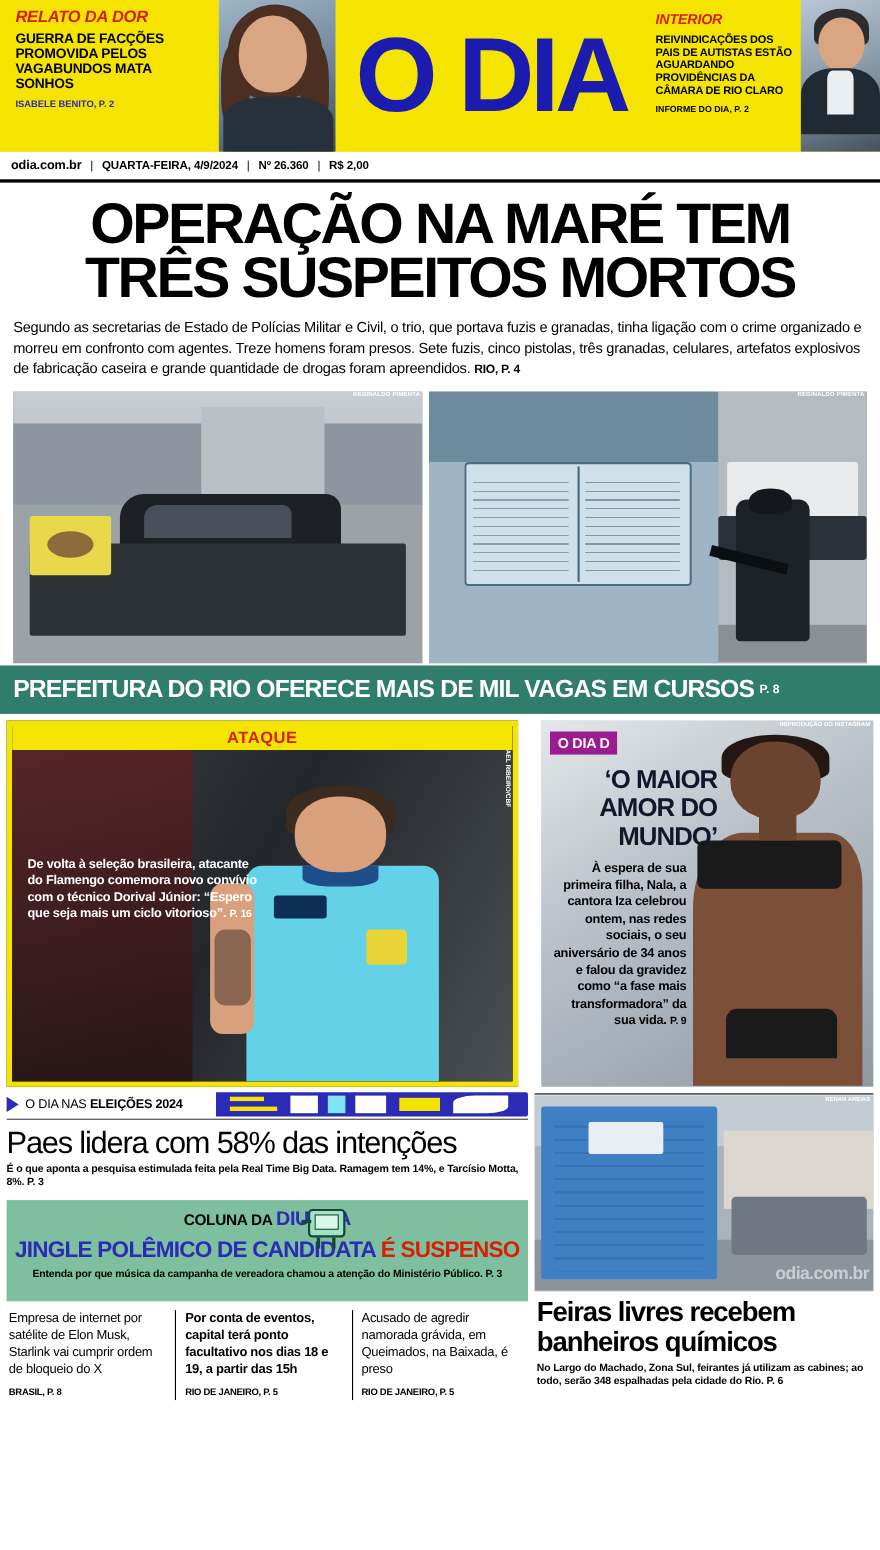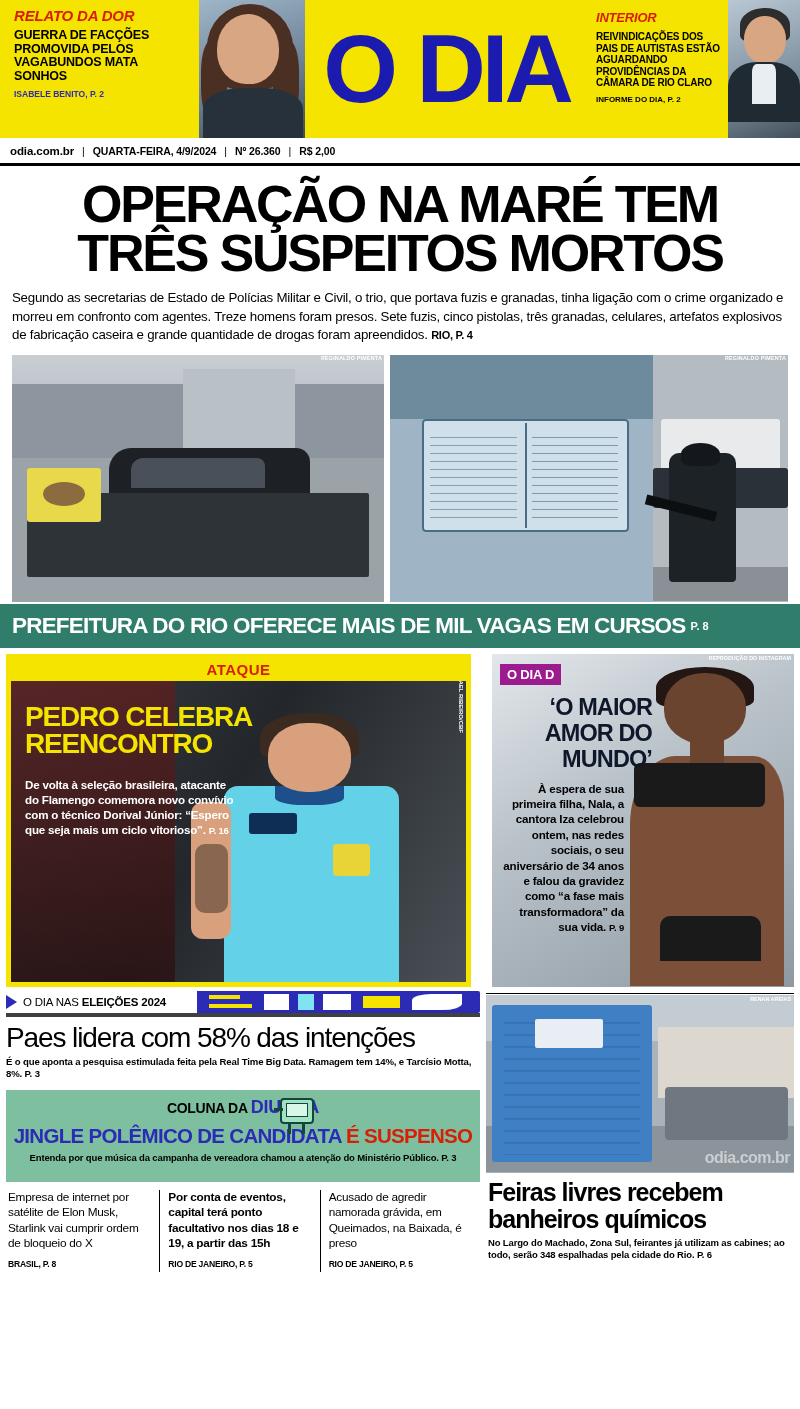--- a/index.html
+++ b/index.html
@@ -298,21 +298,21 @@
     font-size: 11.6px; line-height: 15.4px; font-weight: bold;
     letter-spacing: -0.2px; color: #000;
   }
   .od-deck .ref { font-size: 9.5px; }
 
   
   .lower { display: flex; gap: 6px; padding: 6px 6px 0 6px; align-items: flex-start; }
   .lower-left { width: 474px; }
   .elec-strip {
     display: flex; align-items: center; height: 24px; gap: 6px;
-    border-bottom: 4px solid #404040; padding-bottom: 2px;
+    border-bottom: 1px solid #404040; padding-bottom: 2px;
   }
   .elec-play {
     width: 0; height: 0; border-left: 11px solid #2b2bb5;
     border-top: 7px solid transparent; border-bottom: 7px solid transparent;
   }
   .elec-label { font-size: 11.5px; letter-spacing: -0.2px; }
   .elec-label b { font-weight: bold; }
   .elec-graphic {
     flex: 1; height: 22px; position: relative; overflow: hidden;
     background: linear-gradient(90deg,#ffffff 0%, #ffffff 8%, #2b2bb5 8%, #2b2bb5 100%);
@@ -510,21 +510,20 @@
         <div class="at-player">
           <div class="at-torso"></div>
           <div class="at-collar"></div>
           <div class="at-logo"></div>
           <div class="at-badge"></div>
           <div class="at-hair"></div>
           <div class="at-head"></div>
           <div class="at-arm"></div>
           <div class="at-tat"></div>
         </div>
-        <div class="at-title">PEDRO CELEBRA REENCONTRO</div>
         <div class="at-deck">
           <span>De volta à seleção brasileira, atacante do Flamengo comemora novo convívio com o técnico Dorival Júnior: “Espero que seja mais um ciclo vitorioso”.</span>
           <span class="ref">P. 16</span>
         </div>
         <div class="at-credit">RAFAEL RIBEIRO/CBF</div>
       </div>
     </div>
 
     <div class="odiad">
       <div class="od-bg"></div>

